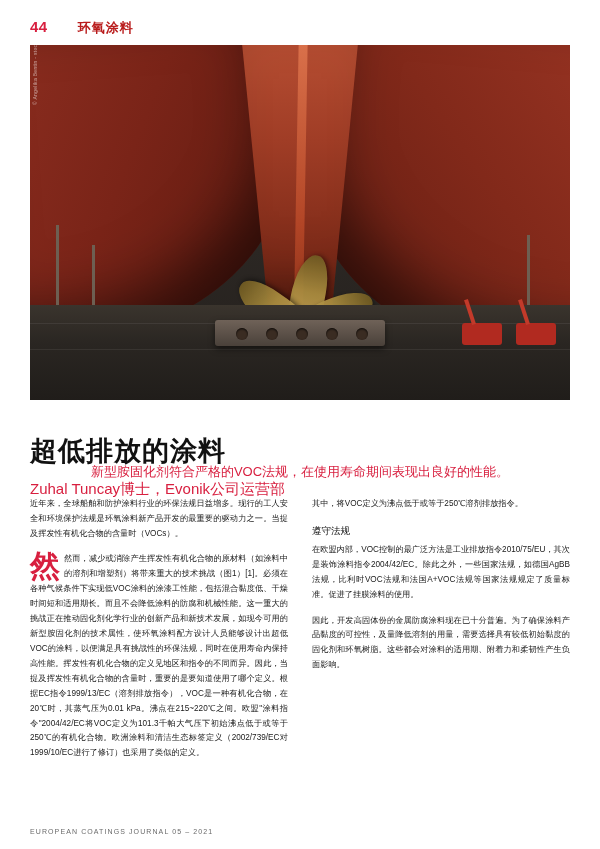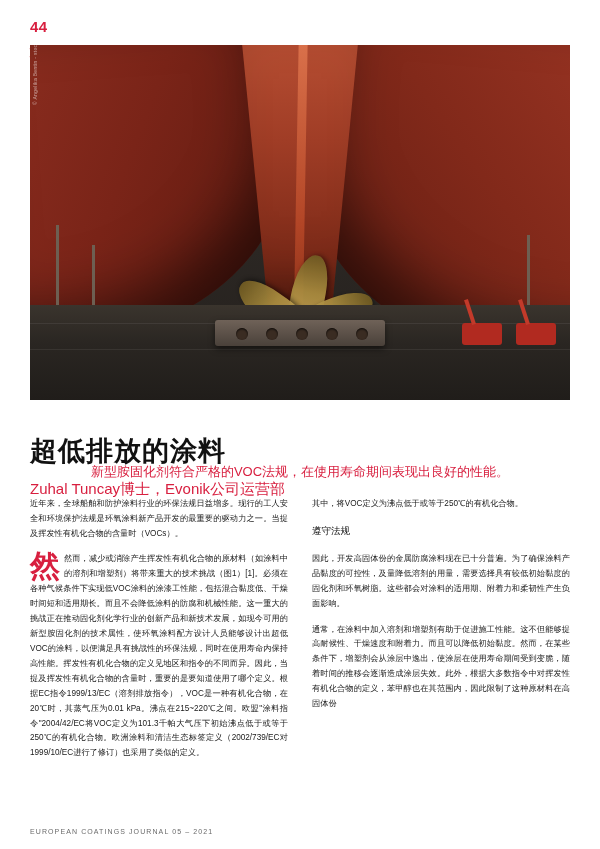--- a/index.html
+++ b/index.html
@@ -17,22 +17,21 @@
     overflow: hidden;
   }
 
   
   .page-header {
     position: absolute;
     top: 18px;
     left: 30px;
     display: flex;
     align-items: baseline;
-    gap: 10px;
-    flex-direction: column;
+    gap: 30px;
   }
   .folio {
     font-size: 15px;
     font-weight: bold;
     color: #d81f3f;
     letter-spacing: 0.5px;
   }
   .section-title {
     font-size: 13px;
     font-weight: bold;
@@ -320,21 +319,21 @@
 <div class="col col-left">
   <p>近年来，全球船舶和防护涂料行业的环保法规日益增多。现行的工人安全和环境保护法规是环氧涂料新产品开发的最重要的驱动力之一。当提及挥发性有机化合物的含量时（VOCs）。</p>
   <div class="spacer"></div>
   <p class="dropcap-para">
     <span class="dropcap">然</span>
     <span>然而，减少或消除产生挥发性有机化合物的原材料（如涂料中的溶剂和增塑剂）将带来重大的技术挑战（图1）[1]。必须在各种气候条件下实现低VOC涂料的涂漆工性能，包括混合黏度低、干燥时间短和适用期长。而且不会降低涂料的防腐和机械性能。这一重大的挑战正在推动固化剂化学行业的创新产品和新技术发展，如现今可用的新型胺固化剂的技术属性，使环氧涂料配方设计人员能够设计出超低VOC的涂料，以便满足具有挑战性的环保法规，同时在使用寿命内保持高性能。挥发性有机化合物的定义见地区和指令的不同而异。因此，当提及挥发性有机化合物的含量时，重要的是要知道使用了哪个定义。根据EC指令1999/13/EC（溶剂排放指令），VOC是一种有机化合物，在20℃时，其蒸气压为0.01 kPa。沸点在215~220℃之间。欧盟"涂料指令"2004/42/EC将VOC定义为101.3千帕大气压下初始沸点低于或等于250℃的有机化合物。欧洲涂料和清洁生态标签定义（2002/739/EC对1999/10/EC进行了修订）也采用了类似的定义。</span>
   </p>
 </div>
 
 <div class="col col-right">
-  <p>其中，将VOC定义为沸点低于或等于250℃的有机化合物。</p>
+  <p>其中，将VOC定义为沸点低于或等于250℃溶剂排放指令。</p>
   <h2 class="sub-head">遵守法规</h2>
+  <p>在欧盟内部，VOC控制的最广泛方法是工业排放指令2010/75/EU，其次是装饰涂料指令2004/42/EC。除此之外，一些国家法规，如德国AgBB法规，比利时VOC法规和法国A+VOC法规等国家法规规定了质量标准。促进了挂膜涂料的使用。</p>
   <div class="spacer"></div>
   <p>因此，开发高固体份的金属防腐涂料现在已十分普遍。为了确保涂料产品黏度的可控性，及量降低溶剂的用量，需要选择具有较低初始黏度的固化剂和环氧树脂。这些都会对涂料的适用期、附着力和柔韧性产生负面影响。</p>
   <div class="spacer"></div>
-  <p>通常，在涂料中加入溶剂和增塑剂有助于促进施工性能。这不但能够提高耐候性、干燥速度和附着力。而且可以降低初始黏度。然而，在某些条件下，增塑剂会从涂层中逸出，使涂层在使用寿命期间受到变脆，随着时间的推移会逐渐造成涂层失效。此外，根据大多数指令中对挥发性有机化合物的定义，苯甲醇也在其范围内，因此限制了这种原材料在高固体份</p>
 </div>
 
 <div class="footer">EUROPEAN COATINGS JOURNAL 05 – 2021</div>
 
 </body></html>

